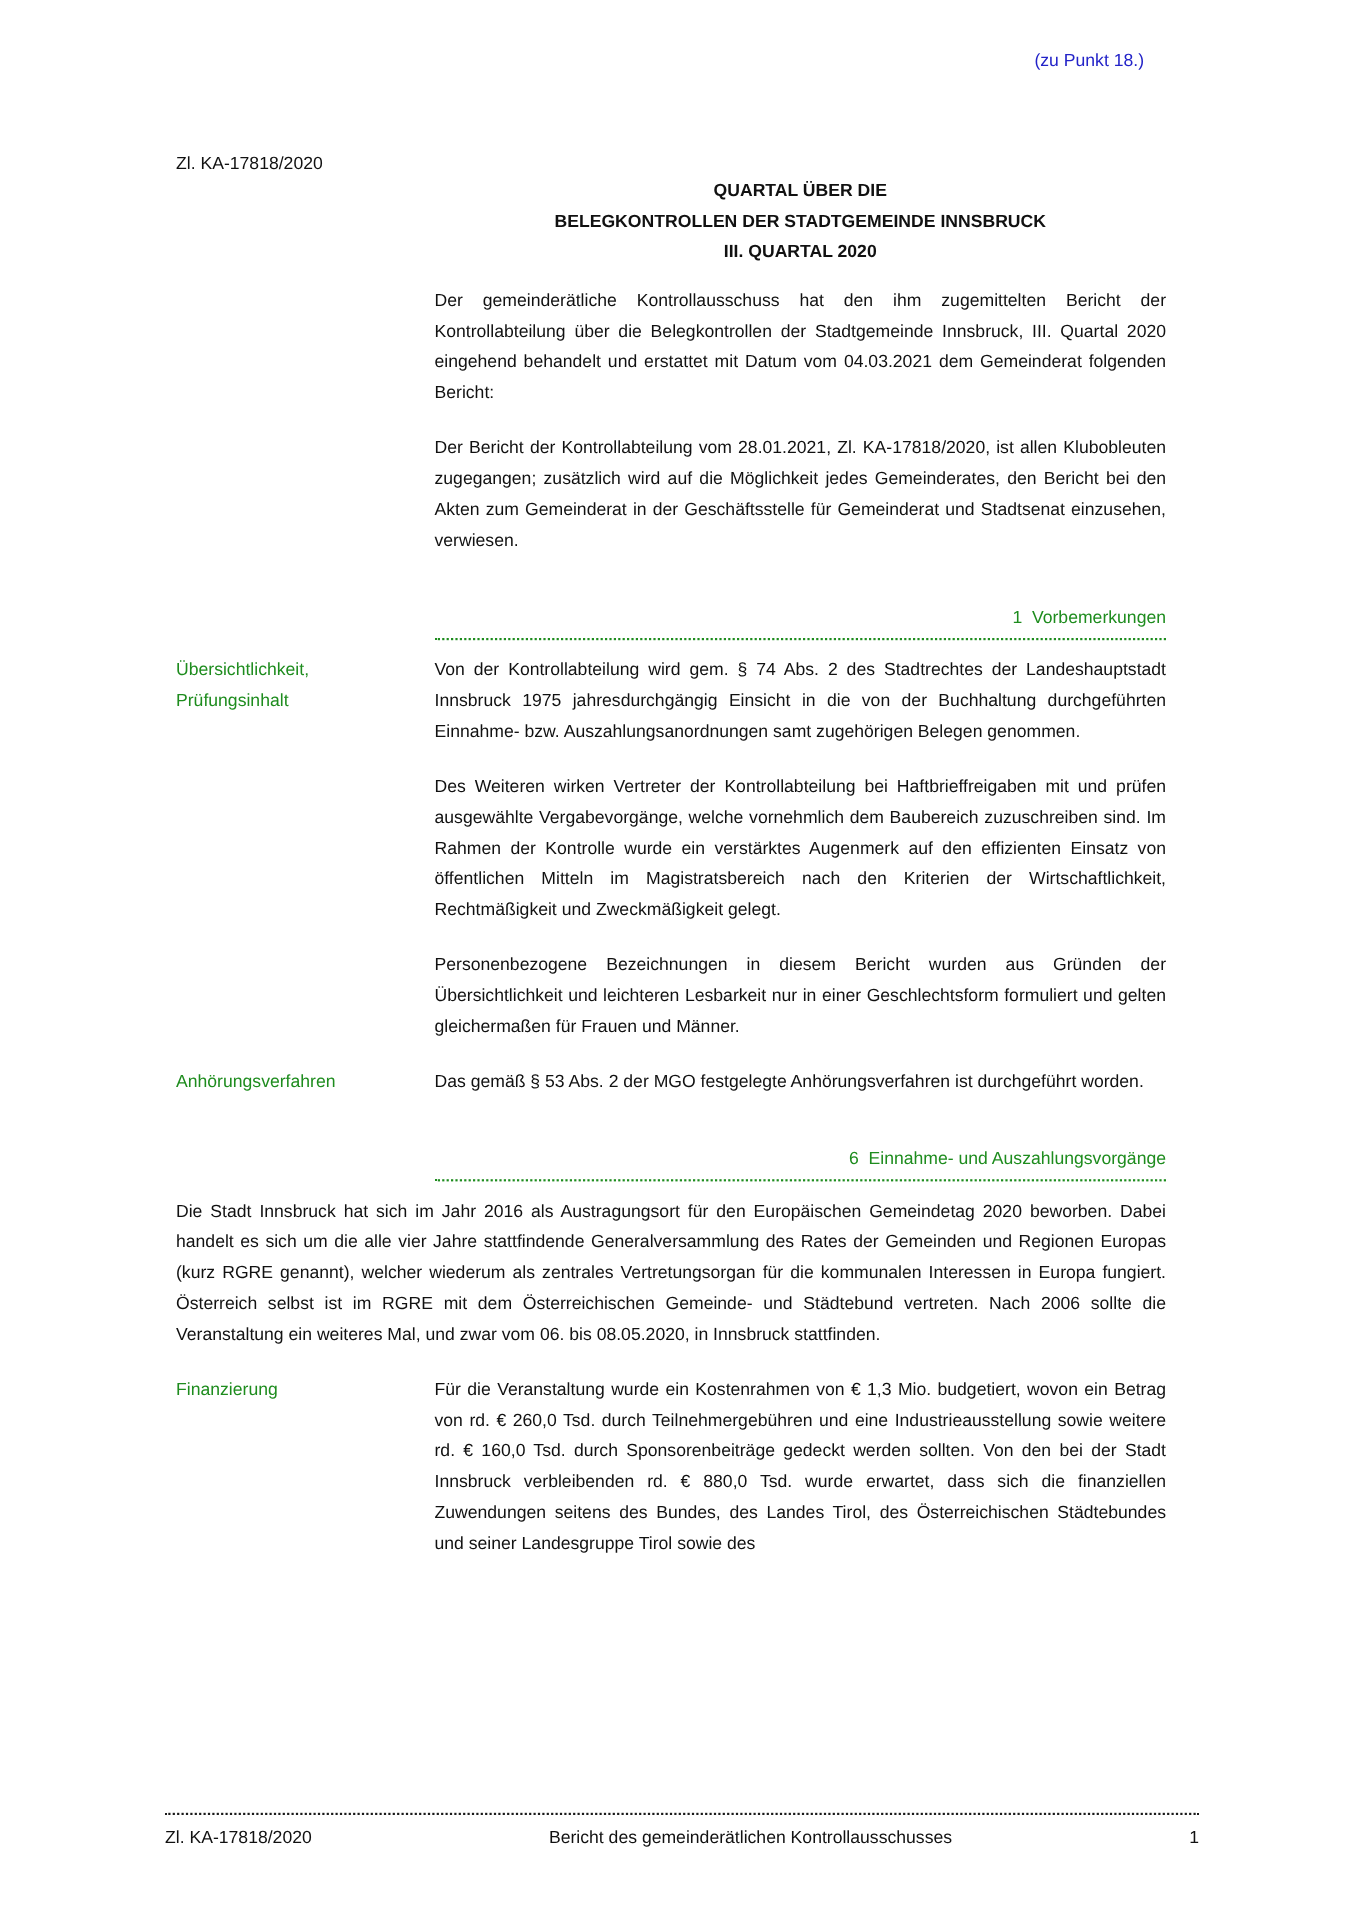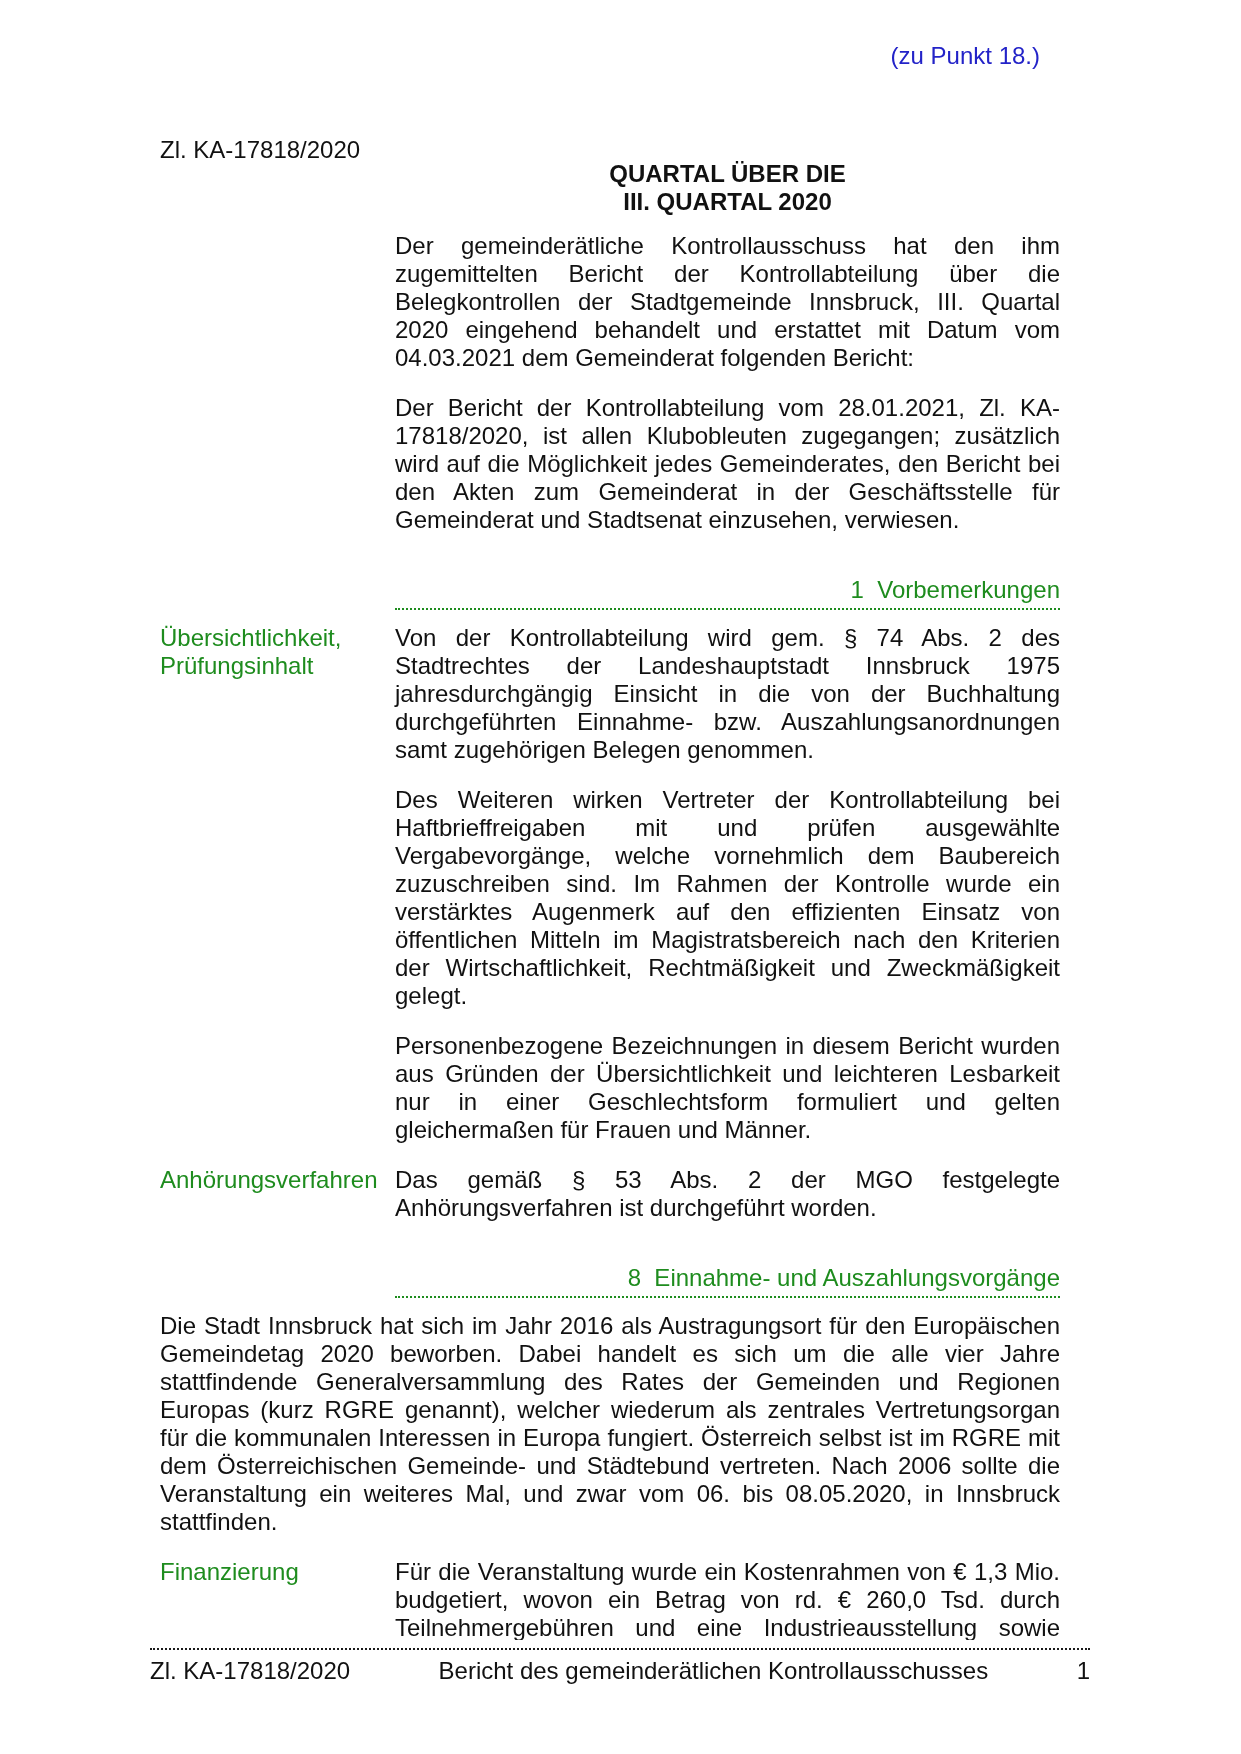--- a/index.html
+++ b/index.html
@@ -1,21 +1,21 @@
 <!DOCTYPE html>
 <html lang="de"><head>
 <meta charset="utf-8">
 <style>
   html,body{margin:0;padding:0;background:#e8e8e8;}
   .page{
     position:relative;
     width:1241px;height:1754px;
     background:#ffffff;
     font-family:"Liberation Sans","DejaVu Sans",sans-serif;
-    font-size:24px;line-height:28px;
+    font-size:16px;line-height:28px;
     color:#111111;
     overflow:hidden;
   }
   .corner-note{
     position:absolute;top:42px;left:160px;width:880px;
     text-align:right;color:#2323c8;
   }
   .file-number{
     position:absolute;top:136px;left:160px;
   }
@@ -57,20 +57,21 @@
   <div class="corner-note">(zu Punkt 18.)</div>
 
   <div class="file-number">Zl. KA-17818/2020</div>
 
   <div class="main">
 
     <div class="row">
       <div class="col-label"></div>
       <div class="col-body report-title">
         <div>QUARTAL ÜBER DIE</div>
+        <div>BELEGKONTROLLEN DER STADTGEMEINDE INNSBRUCK</div>
         <div>III. QUARTAL 2020</div>
       </div>
     </div>
 
     <div class="row">
       <div class="col-label"></div>
       <p class="col-body para">Der gemeinderätliche Kontrollausschuss hat den ihm zugemittelten Bericht der Kontrollabteilung über die Belegkontrollen der Stadtgemeinde Innsbruck, III. Quartal 2020 eingehend behandelt und erstattet mit Datum vom 04.03.2021 dem Gemeinderat folgenden Bericht:</p>
     </div>
     <div class="row">
       <div class="col-label"></div>
@@ -94,21 +95,21 @@
       <div class="col-label"></div>
       <p class="col-body para">Personenbezogene Bezeichnungen in diesem Bericht wurden aus Gründen der Übersichtlichkeit und leichteren Lesbarkeit nur in einer Geschlechtsform formuliert und gelten gleichermaßen für Frauen und Männer.</p>
     </div>
     <div class="row">
       <div class="col-label">Anhörungsverfahren</div>
       <p class="col-body para">Das gemäß § 53 Abs. 2 der MGO festgelegte Anhörungsverfahren ist durchgeführt worden.</p>
     </div>
 
     <div class="row">
       <div class="col-label"></div>
-      <div class="col-body section-heading">8  Einnahme- und Auszahlungsvorgänge</div>
+      <div class="col-body section-heading">6  Einnahme- und Auszahlungsvorgänge</div>
     </div>
 
     <div class="row">
       <p class="col-body para">Die Stadt Innsbruck hat sich im Jahr 2016 als Austragungsort für den Europäischen Gemeindetag 2020 beworben. Dabei handelt es sich um die alle vier Jahre stattfindende Generalversammlung des Rates der Gemeinden und Regionen Europas (kurz RGRE genannt), welcher wiederum als zentrales Vertretungsorgan für die kommunalen Interessen in Europa fungiert. Österreich selbst ist im RGRE mit dem Österreichischen Gemeinde- und Städtebund vertreten. Nach 2006 sollte die Veranstaltung ein weiteres Mal, und zwar vom 06. bis 08.05.2020, in Innsbruck stattfinden.</p>
     </div>
     <div class="row">
       <div class="col-label">Finanzierung</div>
       <p class="col-body para last">Für die Veranstaltung wurde ein Kostenrahmen von € 1,3 Mio. budgetiert, wovon ein Betrag von rd. € 260,0 Tsd. durch Teilnehmergebühren und eine Industrieausstellung sowie weitere rd. € 160,0 Tsd. durch Sponsorenbeiträge gedeckt werden sollten. Von den bei der Stadt Innsbruck verbleibenden rd. € 880,0 Tsd. wurde erwartet, dass sich die finanziellen Zuwendungen seitens des Bundes, des Landes Tirol, des Österreichischen Städtebundes und seiner Landesgruppe Tirol sowie des</p>
     </div>
 

